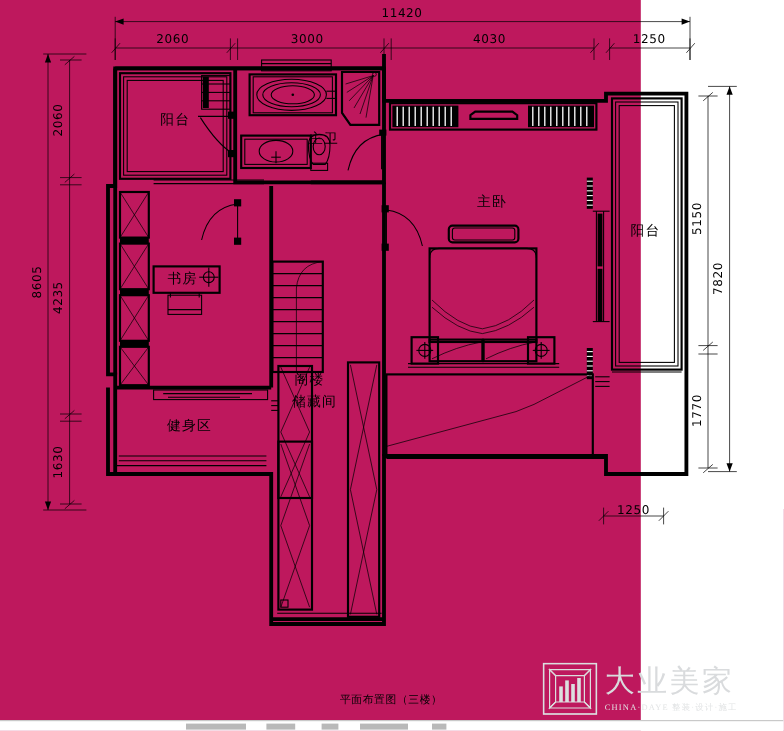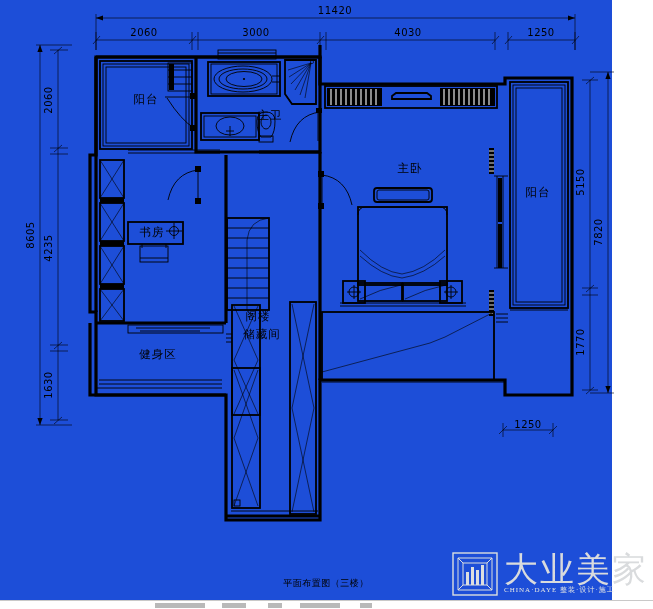--- a/index.html
+++ b/index.html
@@ -1,20 +1,20 @@
 <!DOCTYPE html>
 <html><head>
 <meta charset="utf-8">
 <style>
   html,body{margin:0;padding:0;background:#ffffff;}
   body{
     font-family:"DejaVu Sans","Liberation Sans",sans-serif;
     width:653px;height:609px;overflow:hidden;position:relative;
   }
-  #stage{position:relative;width:612px;height:609px;background:#1d4ed8;}
+  #stage{position:relative;width:534px;height:609px;background:#be185d;}
   svg#plan{position:absolute;left:0;top:0;width:653px;height:609px;display:block;}
 
   .dimtext{
     font-family:"DejaVu Sans","Liberation Sans",sans-serif;
     font-size:10px;fill:#000;letter-spacing:0.5px;
   }
   .roomtext{
     font-family:"DejaVu Sans","Liberation Sans",sans-serif;
     font-size:11.5px;fill:#000;letter-spacing:1px;
   }
@@ -33,22 +33,22 @@
   
   #logo{
     position:absolute;left:452px;top:552px;width:192px;height:46px;
     opacity:1;pointer-events:none;
   }
   .logo-mark{
     position:absolute;left:0;top:0;width:46px;height:44px;
   }
   .logo-word{
     position:absolute;left:52px;top:2px;
-    font-family:Liberation Sans, sans-serif;
-    font-size:34px;color:#d9dbdd;letter-spacing:2px;line-height:30px;
+    font-family:Liberation Serif, serif;
+    font-size:25px;color:#d9dbdd;letter-spacing:2px;line-height:30px;
     white-space:nowrap;
   }
   .logo-sub{
     position:absolute;left:52px;top:33px;
     font-family:Liberation Serif, serif;
     font-size:7px;color:#e2e4e5;letter-spacing:1px;white-space:nowrap;
   }
   #bottomstrip{
     position:absolute;left:0;top:600px;width:653px;height:9px;
     border-top:1px solid #c9c9c9;background:#fff;

